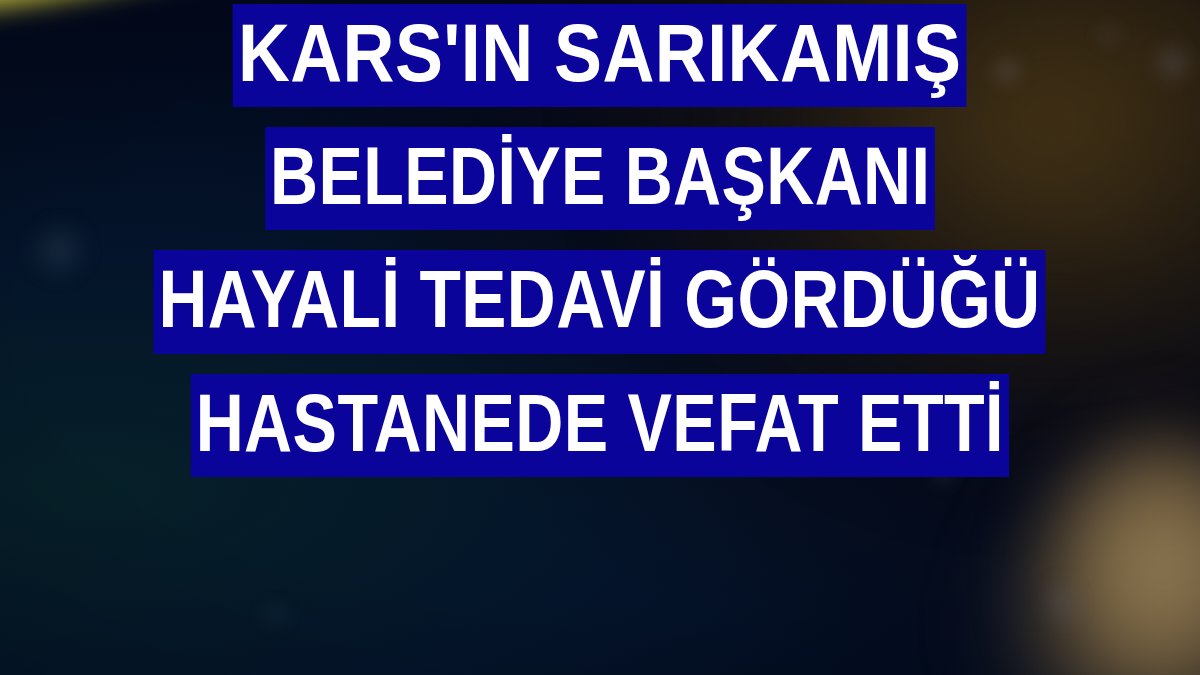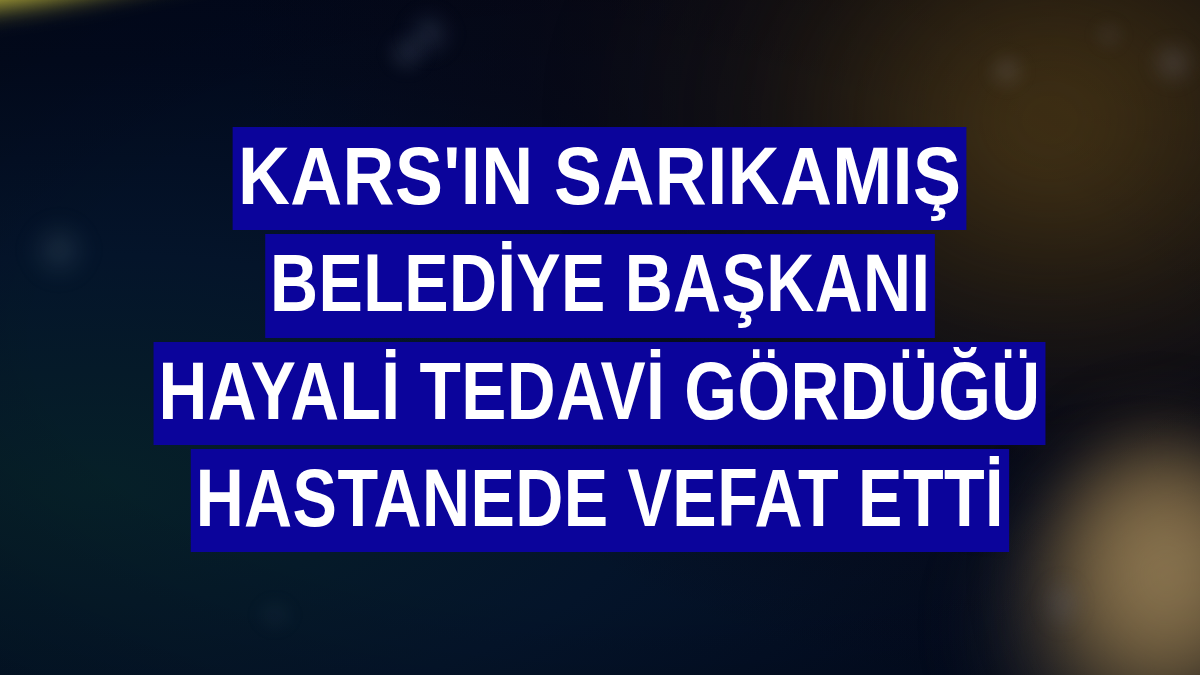--- a/index.html
+++ b/index.html
@@ -131,22 +131,22 @@
     pointer-events: none;
   }
 
   
   .headline {
     position: absolute;
     inset: 0;
     display: flex;
     flex-direction: column;
     align-items: center;
-    justify-content: center;
-    gap: 4px;
+    justify-content: flex-start;
+    gap: 20px;
     padding-top: 4px;
   }
   .hl-line {
     display: block;
     color: #ffffff;
     background: #0b049b;
     font-weight: 700;
     font-size: 82px;
     line-height: 0.99;
     letter-spacing: 0.5px;

